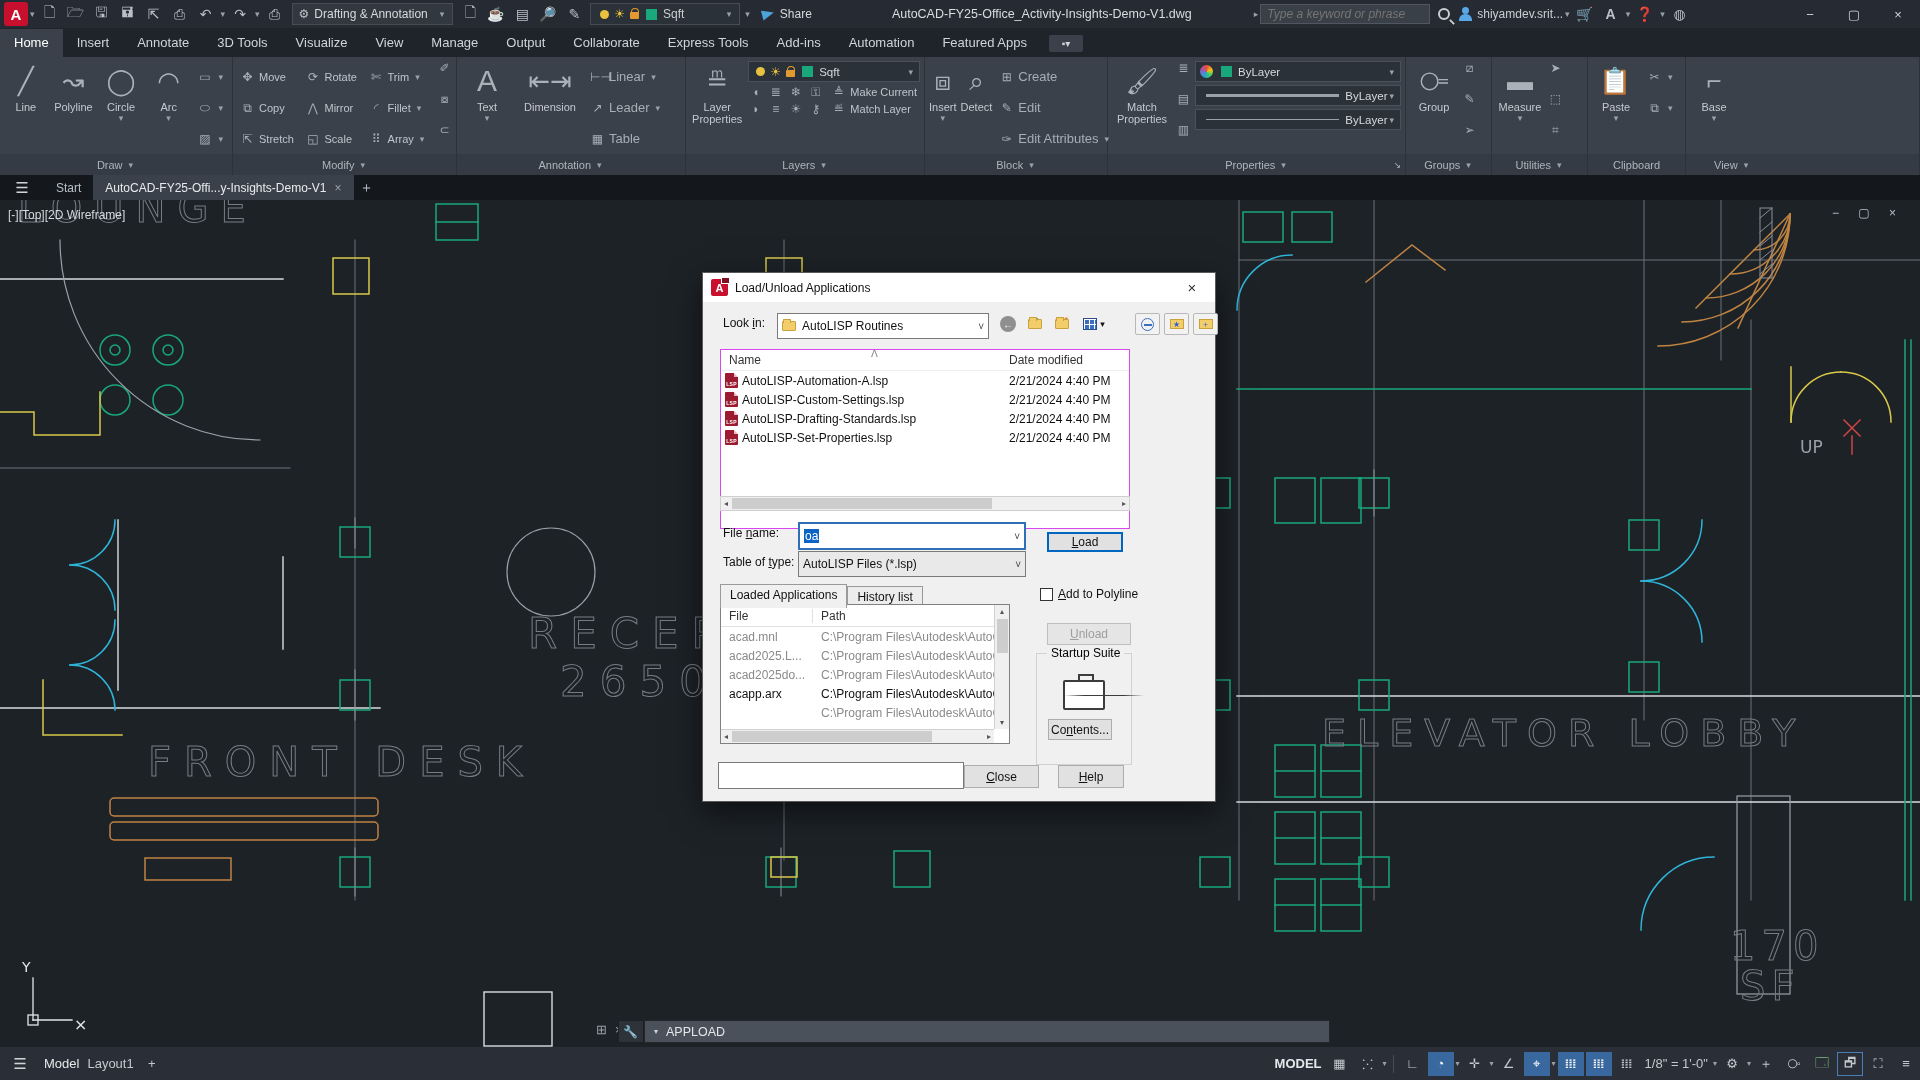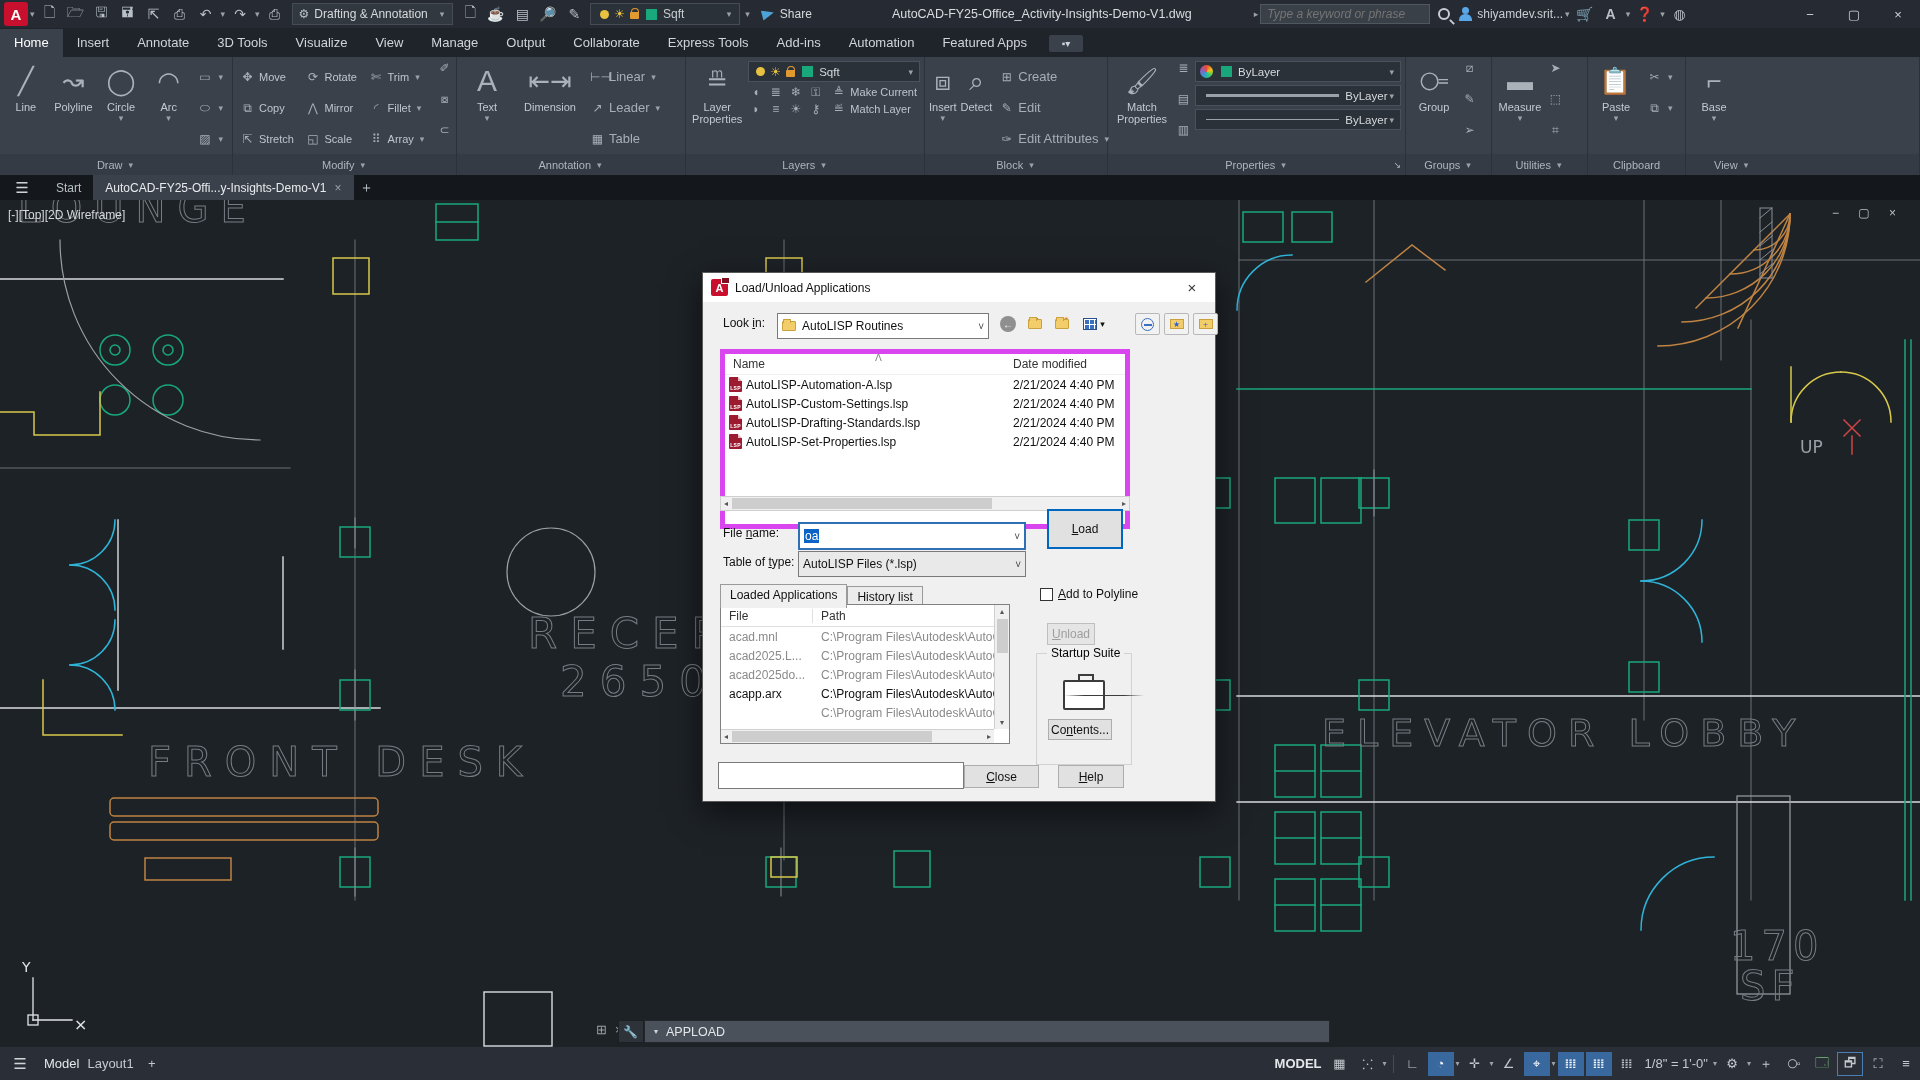--- a/index.html
+++ b/index.html
@@ -117,21 +117,21 @@
   .circ-back{width:16px;height:16px;border-radius:50%;background:#8f8f8f;color:#fff;font-size:10px;
     display:flex;align-items:center;justify-content:center}
   .views-grid{width:14px;height:12px;background:#3a6fbf;border:1px solid #27508f;
     background-image:linear-gradient(#fff 1px,transparent 1px),linear-gradient(90deg,#fff 1px,transparent 1px);
     background-size:5px 5px}
   .fav-btn{width:25px;height:22px;background:#f2f2f2;border:1px solid #b8b8b8;border-radius:2px;
     display:flex;align-items:center;justify-content:center;margin-left:4px;font-size:11px}
   .globe{width:13px;height:13px;border-radius:50%;border:1.5px solid #3a6fbf;position:relative}
   .globe:after{content:"";position:absolute;left:2px;top:5px;width:8px;height:2px;background:#3a6fbf}
   .mini-folder-star{width:14px;height:10px;background:#f3cd69;border:1px solid #caa23d;position:relative;font-size:8px;color:#2d5fd0;line-height:9px;text-align:center}
-  #file-list{position:absolute;left:17px;top:76px;width:410px;height:180px;background:#fff;border:5px solid #d946ef;overflow:hidden}
+  #file-list{position:absolute;left:17px;top:76px;width:410px;height:180px;background:#fff;border:1px solid #d946ef;overflow:hidden}
   .fl-header{display:flex;color:#333;height:21px;align-items:center;border-bottom:1px solid #eee;position:relative}
   .fl-header .c1{padding-left:8px;width:288px}
   .fl-sort{position:absolute;left:150px;top:-2px;color:#888;font-size:10px}
   .fl-row{display:flex;height:19px;align-items:center;font-size:12px;color:#111}
   .fl-row .c1{width:288px;display:flex;align-items:center;padding-left:4px;gap:4px;white-space:nowrap}
   .fl-row .c2{white-space:nowrap}
   .lsp-icon{width:13px;height:15px;background:#9c1b30;border-radius:1px;position:relative;flex:0 0 auto}
   .lsp-icon:before{content:"";position:absolute;right:0;top:0;border-left:4px solid #e8b7bf;
     border-top:4px solid #fff;width:0;height:0}
   .lsp-icon:after{content:"LSP";position:absolute;left:0;bottom:1px;width:100%;text-align:center;
@@ -825,21 +825,21 @@
     <span>◂</span>
     <span class="hthumb"></span>
     <span>▸</span>
   </div>
 
   <div class="abs" style="left:20px;top:253px"><span>File </span><u>n</u><span>ame:</span></div>
   <div class="combo abs input" style="left:95px;top:249px;width:228px;border:2px solid #2f6fb5">
     <span class="seltext">oa</span>
     <span class="dd">˅</span>
   </div>
-  <div class="btn focusblue abs" style="left:344px;top:236px;width:76px;height:40px">
+  <div class="btn focusblue abs" style="left:344px;top:259px;width:76px;height:20px">
     <span><span></span><u>L</u><span>oad</span></span>
   </div>
 
   <div class="abs" style="left:20px;top:282px"><span>Table of </span><u>t</u><span>ype:</span></div>
   <div class="combo abs" style="left:95px;top:278px;width:228px;background:#e9e9e9">
     <span>AutoLISP Files (*.lsp)</span>
     <span class="dd">˅</span>
   </div>
 
   <div class="abs row" style="left:17px;top:311px;align-items:flex-end">
@@ -883,21 +883,21 @@
       <span class="vthumb"></span>
       <span>▾</span>
     </div>
     <div class="hscroll" style="left:0;top:auto;bottom:0;width:273px;height:14px;border:none;border-top:1px solid #d0d0d0">
       <span>◂</span>
       <span class="hthumb" style="flex:0 0 200px"></span>
       <span>▸</span>
     </div>
   </div>
 
-  <div class="btn disabled abs" style="left:344px;top:350px;width:48px;height:22px">
+  <div class="btn disabled abs" style="left:344px;top:350px;width:84px;height:22px">
     <span><u>U</u><span>nload</span></span>
   </div>
   <div class="groupbox">
     <span class="gb-label">Startup Suite</span>
     <span class="briefcase"></span>
     <div class="btn abs" style="left:11px;top:65px;width:64px;height:21px">
       <span><span>Co</span><u>n</u><span>tents...</span></span>
     </div>
   </div>
 

